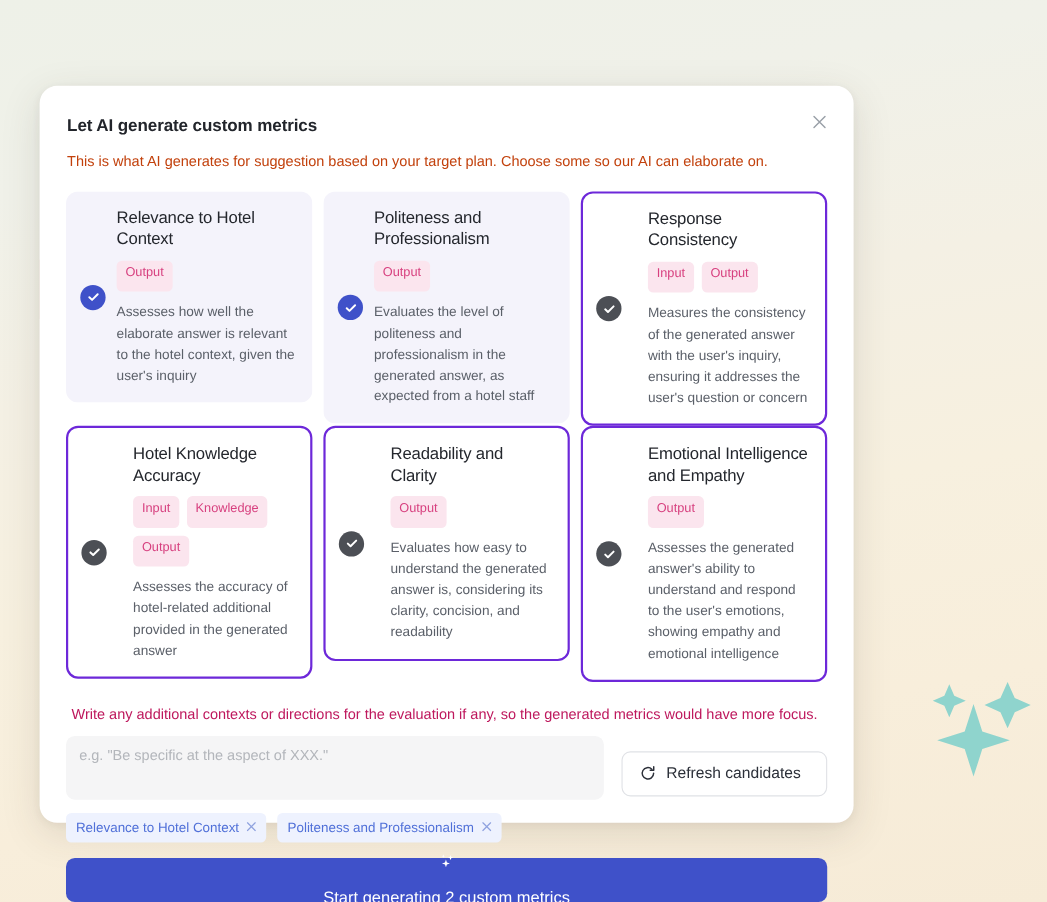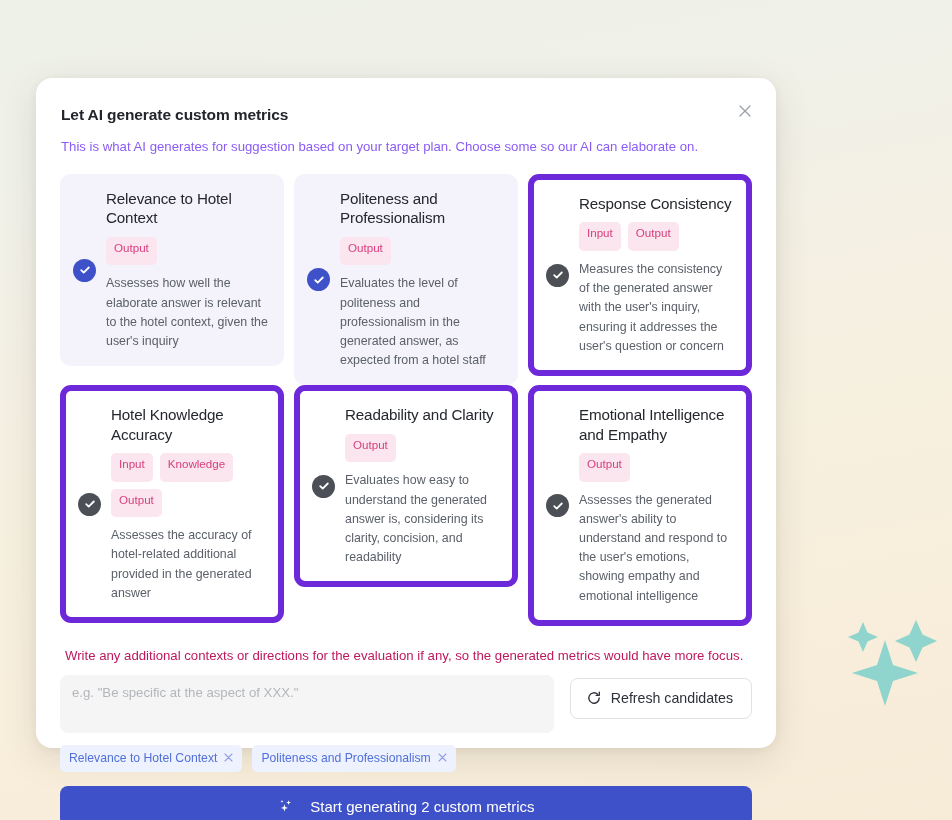--- a/index.html
+++ b/index.html
@@ -67,21 +67,21 @@
     cursor: pointer;
     background: none;
     border: none;
   }
   .close-btn svg { display:block; }
 
   .modal-sub {
     margin-top: 13px;
     margin-left: 1px;
     font-size: 13.2px;
-    color: #8b5cf6;
+    color: #c2410c;
     line-height: 1.45;
   }
 
   
   .cards {
     margin-top: 18px;
     display: grid;
     grid-template-columns: repeat(3, 1fr);
     column-gap: 10px;
     row-gap: 0px;
@@ -95,21 +95,22 @@
     padding: 14px 14px 14px 12px;
     border-radius: 11px;
     cursor: pointer;
   }
   .card.selected {
     background: #f4f3fb;
     border: 1px solid transparent;
   }
   .card.unselected {
     background: #ffffff;
-    border: 6px solid #6d28d9;
+    border: 2px solid #6d28d9;
+    gap: 14px;
   }
 
   .check {
     flex: 0 0 auto;
     width: 23px;
     height: 23px;
     border-radius: 50%;
     display: flex;
     align-items: center;
     justify-content: center;
@@ -178,22 +179,22 @@
     font-family: "Liberation Sans", sans-serif;
     font-size: 13.2px;
     color: #3c4149;
     outline: none;
   }
   .prompt-area::placeholder { color: #b3b6bb; }
 
   .refresh-btn {
     flex: 0 0 auto;
     height: 41px;
-    margin-top: 3px;
-    padding: 0 18px 0 15px;
+    margin-top: 14px;
+    padding: 0 23px 0 15px;
     background: #ffffff;
     border: 1px solid #e0e2e6;
     border-radius: 8px;
     display: flex;
     align-items: center;
     gap: 9px;
     font-family: "Liberation Sans", sans-serif;
     font-size: 14.2px;
     color: #2c3039;
     cursor: pointer;
@@ -230,20 +231,21 @@
     border: none;
     border-radius: 8px;
     color: #ffffff;
     font-family: "Liberation Sans", sans-serif;
     font-size: 15px;
     display: flex;
     align-items: center;
     justify-content: center;
     gap: 16px;
     cursor: pointer;
+    flex-direction: column;
   }
   .cta svg { display:block; }
 
   
   .sparkles {
     position: absolute;
     left: 838px;
     top: 612px;
     width: 110px;
     height: 100px;

